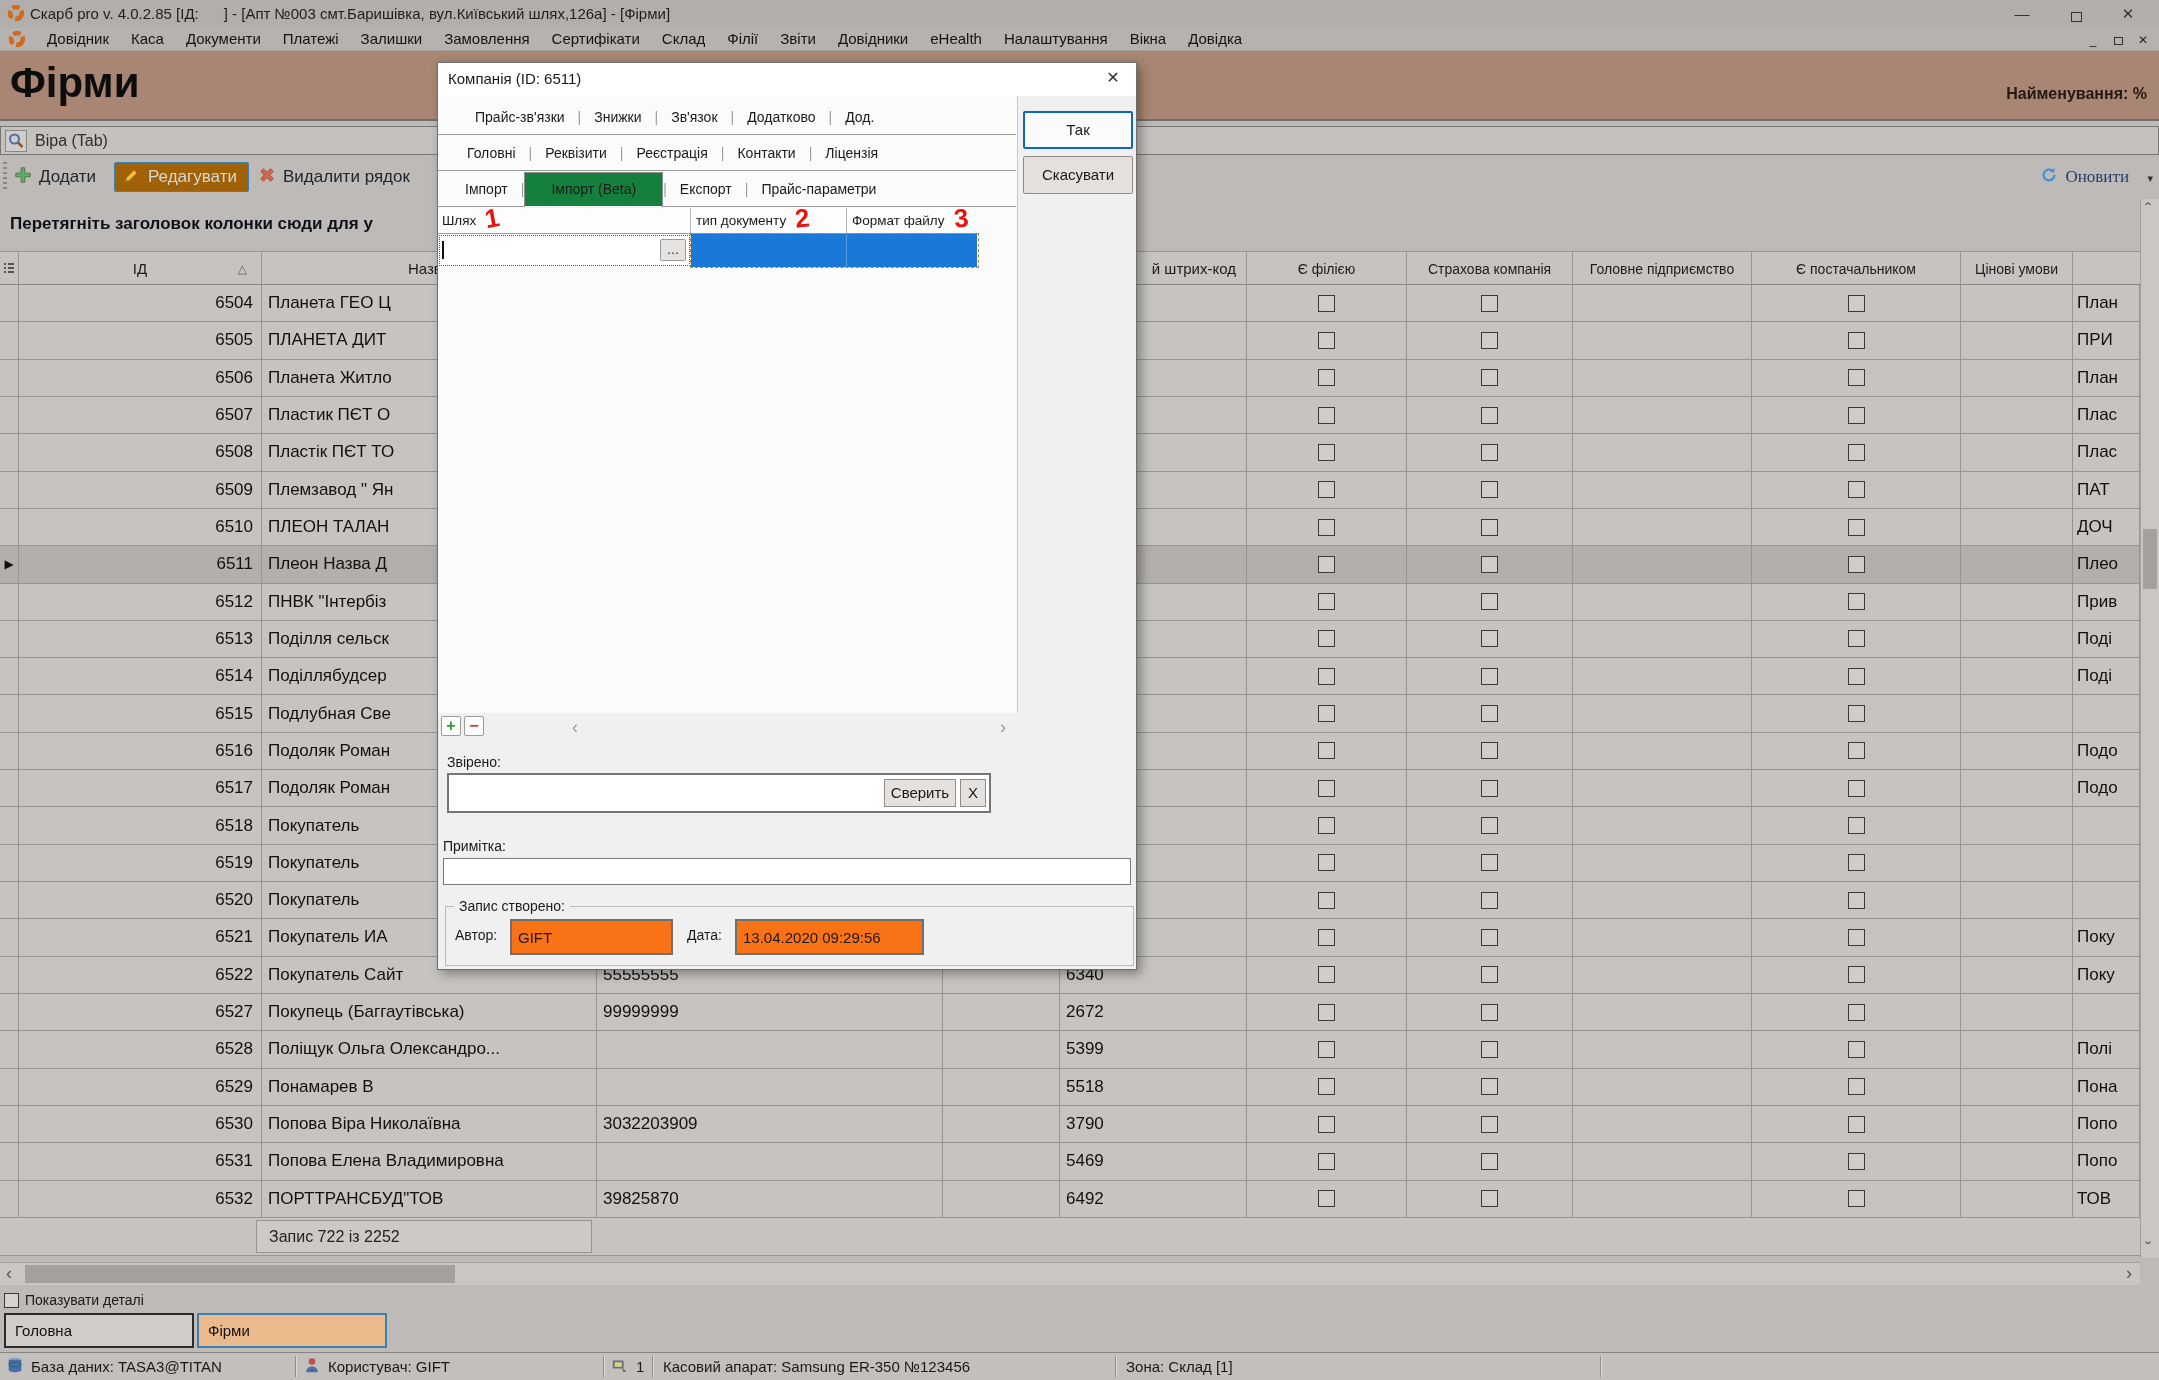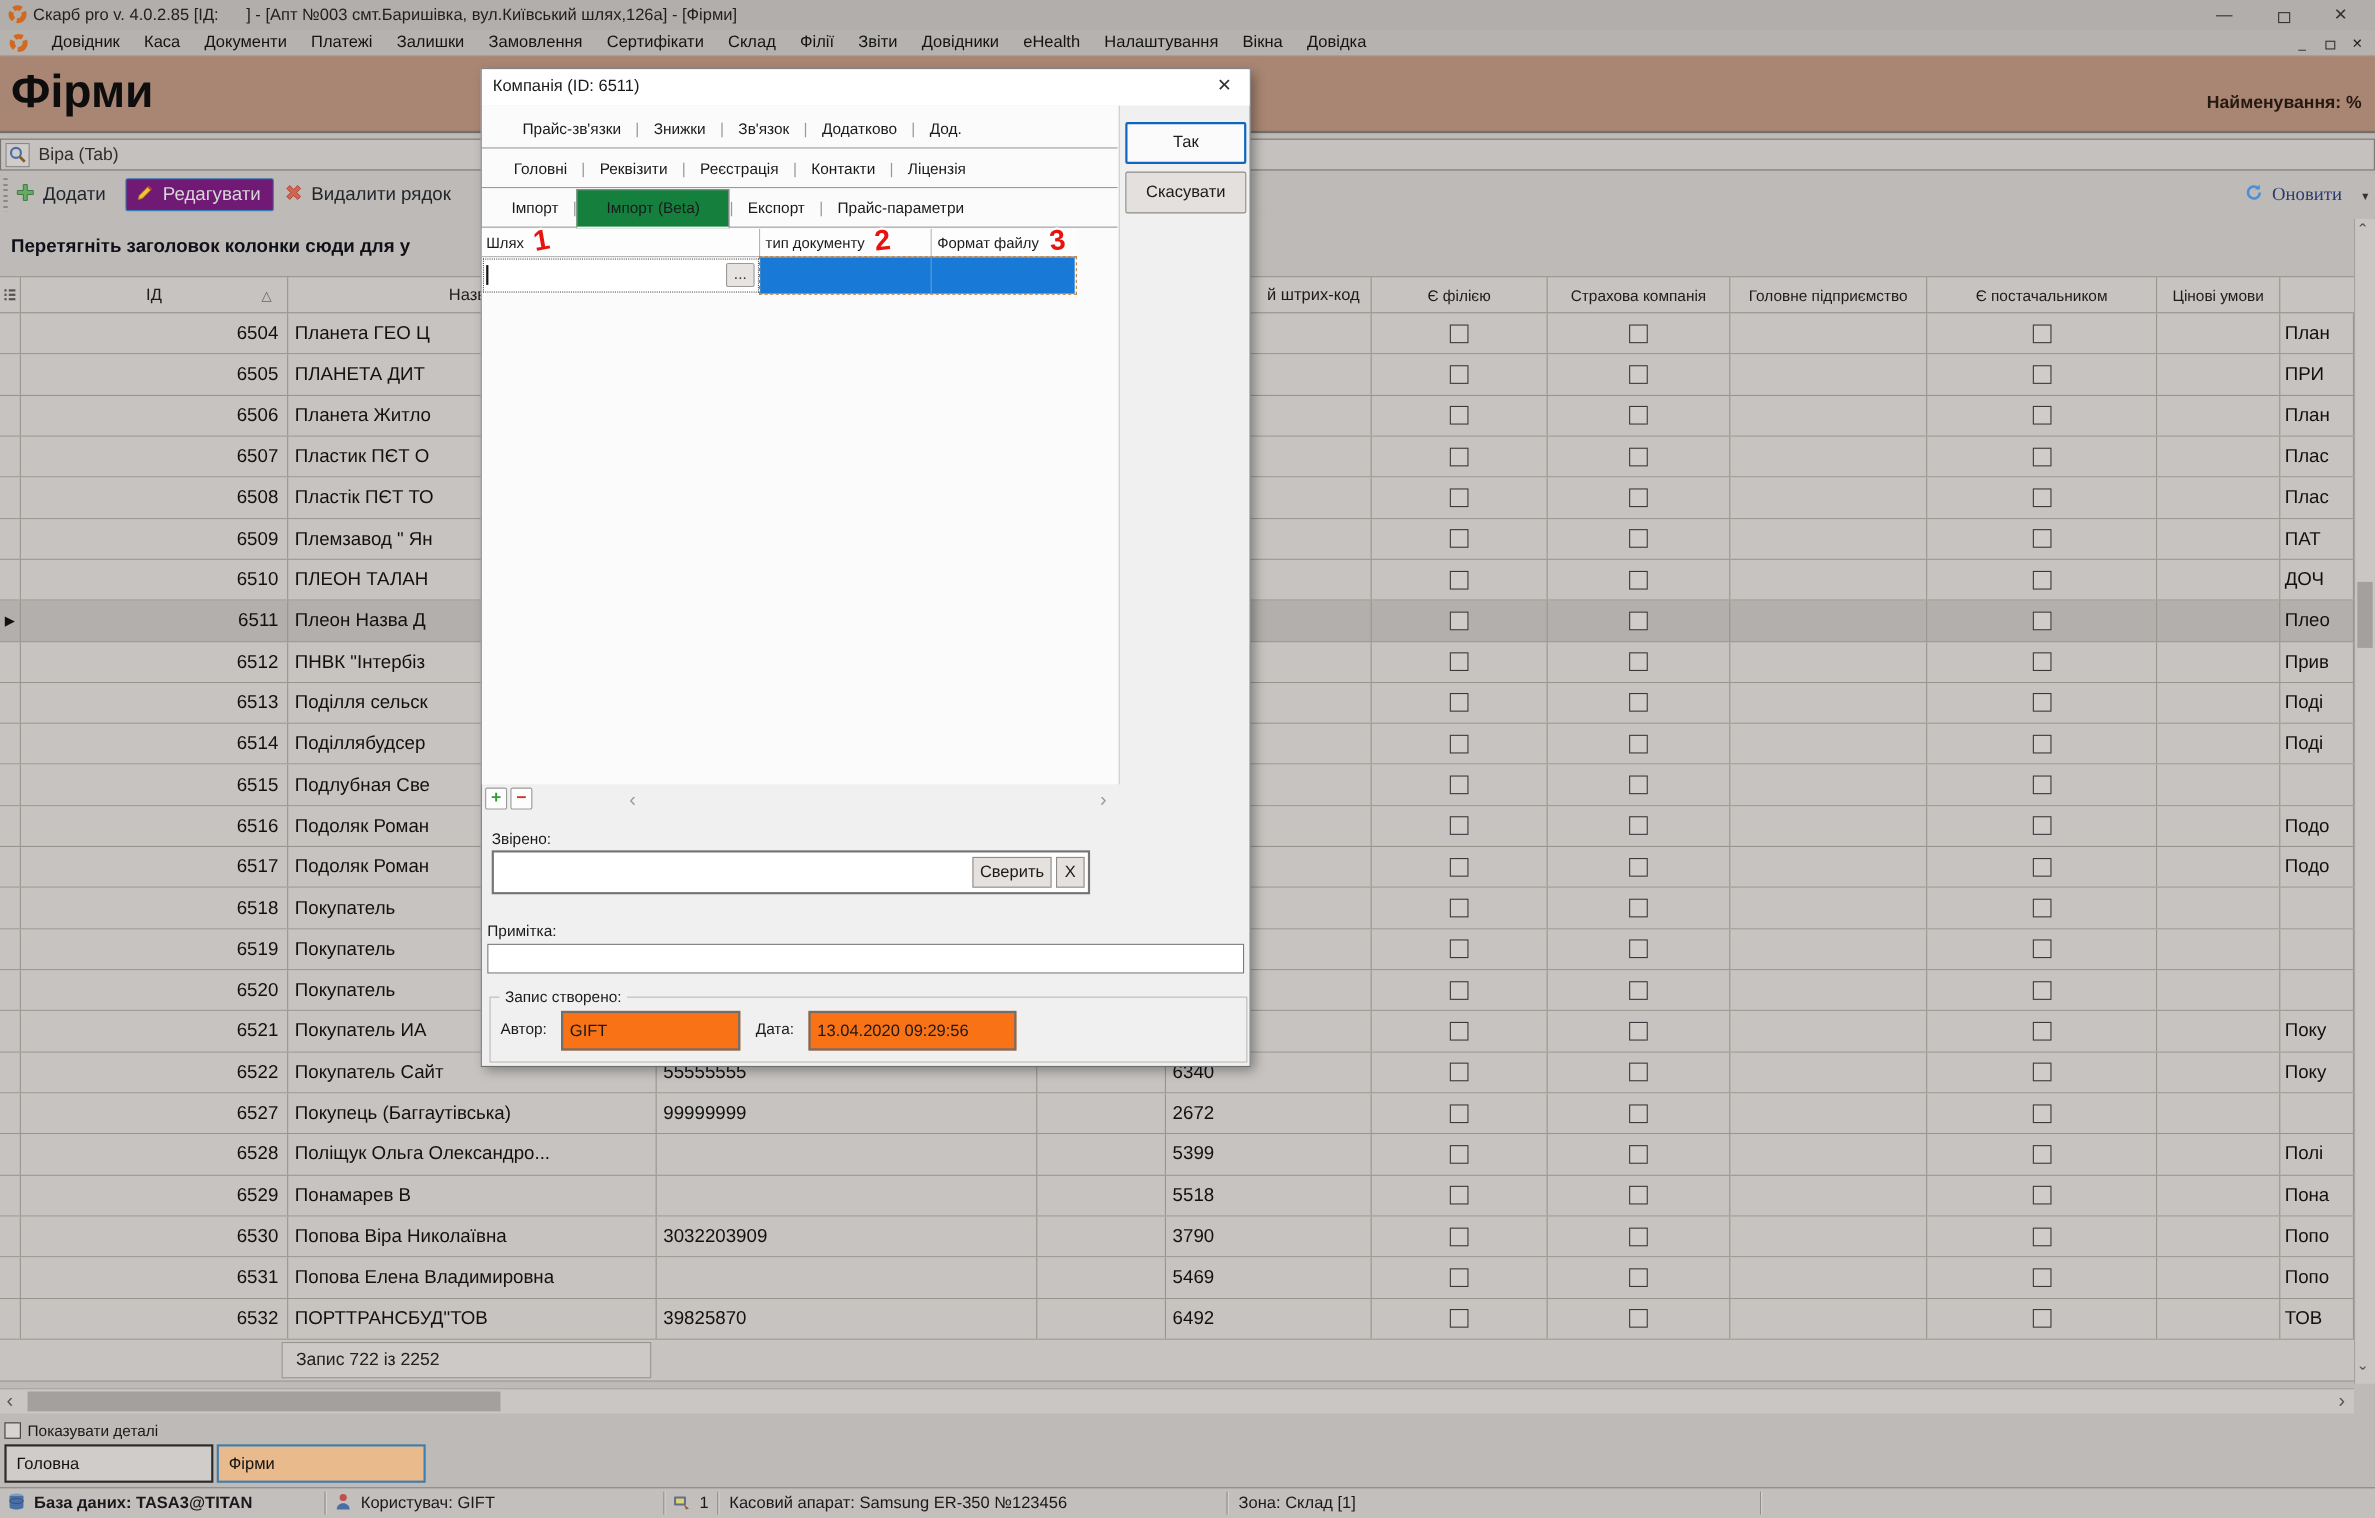--- a/index.html
+++ b/index.html
@@ -19,21 +19,21 @@
   #band{left:0;top:51px;width:2159px;height:70px;background:#a98673;border-bottom:2px solid #6f6f6f;}
   #band .big{position:absolute;left:10px;top:8px;font-size:42px;font-weight:bold;color:#0d0d0d;}
   #band .right{position:absolute;right:12px;top:34px;font-size:16px;font-weight:bold;color:#241810;}
   
   #searchrow{left:0;top:126px;width:2159px;height:29px;background:#c4c1be;border:1px solid #77747.1px;border:1px solid #777471;}
   #searchrow .magbox{position:absolute;left:4px;top:3px;width:22px;height:22px;border:1px solid #8a8784;background:#cfccc9;}
   #searchrow .ph{position:absolute;left:34px;top:5px;font-size:16px;color:#2e2e2e;}
   #toolbar{left:0;top:158px;width:2159px;height:38px;background:#bdbab7;font-size:17px;color:#22262c;}
   #toolbar .handle{position:absolute;left:3px;top:4px;width:4px;height:30px;background-image:repeating-linear-gradient(#8a8784 0 2px,transparent 2px 5px);}
   .tbtn{position:absolute;top:4px;height:30px;display:flex;align-items:center;gap:7px;}
-  #btn-edit{left:114px;width:135px;background:#701a75;border:1px solid #3c7fb1;border-radius:2px;padding:0 8px;color:#d7d7d7;}
+  #btn-edit{left:114px;width:135px;background:#a16207;border:1px solid #3c7fb1;border-radius:2px;padding:0 8px;color:#d7d7d7;}
   #hint{left:10px;top:214px;font-size:17px;font-weight:bold;color:#101018;white-space:nowrap;}
   
   #thead{left:0;top:251px;width:2140px;height:34px;background:#c6c3c0;border-top:1px solid #98958f;border-bottom:1px solid #88857f;font-size:15px;color:#1c1c1c;}
   .hc{position:absolute;top:0;height:33px;border-right:1px solid #98958f;display:flex;align-items:center;justify-content:center;overflow:hidden;}
   #rows{left:0;top:285px;width:2140px;}
   .tr{position:relative;height:37.32px;background:#c6c3c0;border-bottom:1px solid #98958f;font-size:17px;color:#111;}
   .tr.sel{background:#b2afac;}
   .td{position:absolute;top:0;height:100%;border-right:1px solid #98958f;display:flex;align-items:center;overflow:hidden;white-space:nowrap;}
   .cb{display:inline-block;width:17px;height:17px;border:1px solid #3a3a3a;background:#cfccc9;}
   .col-ind{left:0;width:19px;justify-content:center;font-size:12px;color:#111;}
@@ -729,21 +729,21 @@
 
   <div id="details" class="abs">
     <span class="cb"></span>
     <span>Показувати деталі</span>
   </div>
 
   <div id="btab-home" class="btab abs">Головна</div>
   <div id="btab-firms" class="btab abs">Фірми</div>
 
   <div id="statusbar" class="abs">
-    <span class="seg" style="left:6px;font-weight:bold;">
+    <span class="seg" style="left:6px;">
       <span><svg class="icon16" viewBox="0 0 20 20">
             <ellipse cx="10" cy="4.5" rx="7" ry="2.5" fill="#7d9cc4"></ellipse>
             <path d="M3 4.5v11c0 1.4 3.1 2.5 7 2.5s7-1.1 7-2.5v-11" fill="#4a6fa5"></path>
             <ellipse cx="10" cy="9.5" rx="7" ry="2.5" fill="none" stroke="#2e4a73" stroke-width="0.8"></ellipse>
           </svg></span>
       <span>База даних: TASA3@TITAN</span>
     </span>
     <span class="sdiv" style="left:295px;"></span>
     <span class="seg" style="left:303px;">
       <span><svg class="icon16" viewBox="0 0 20 20">

